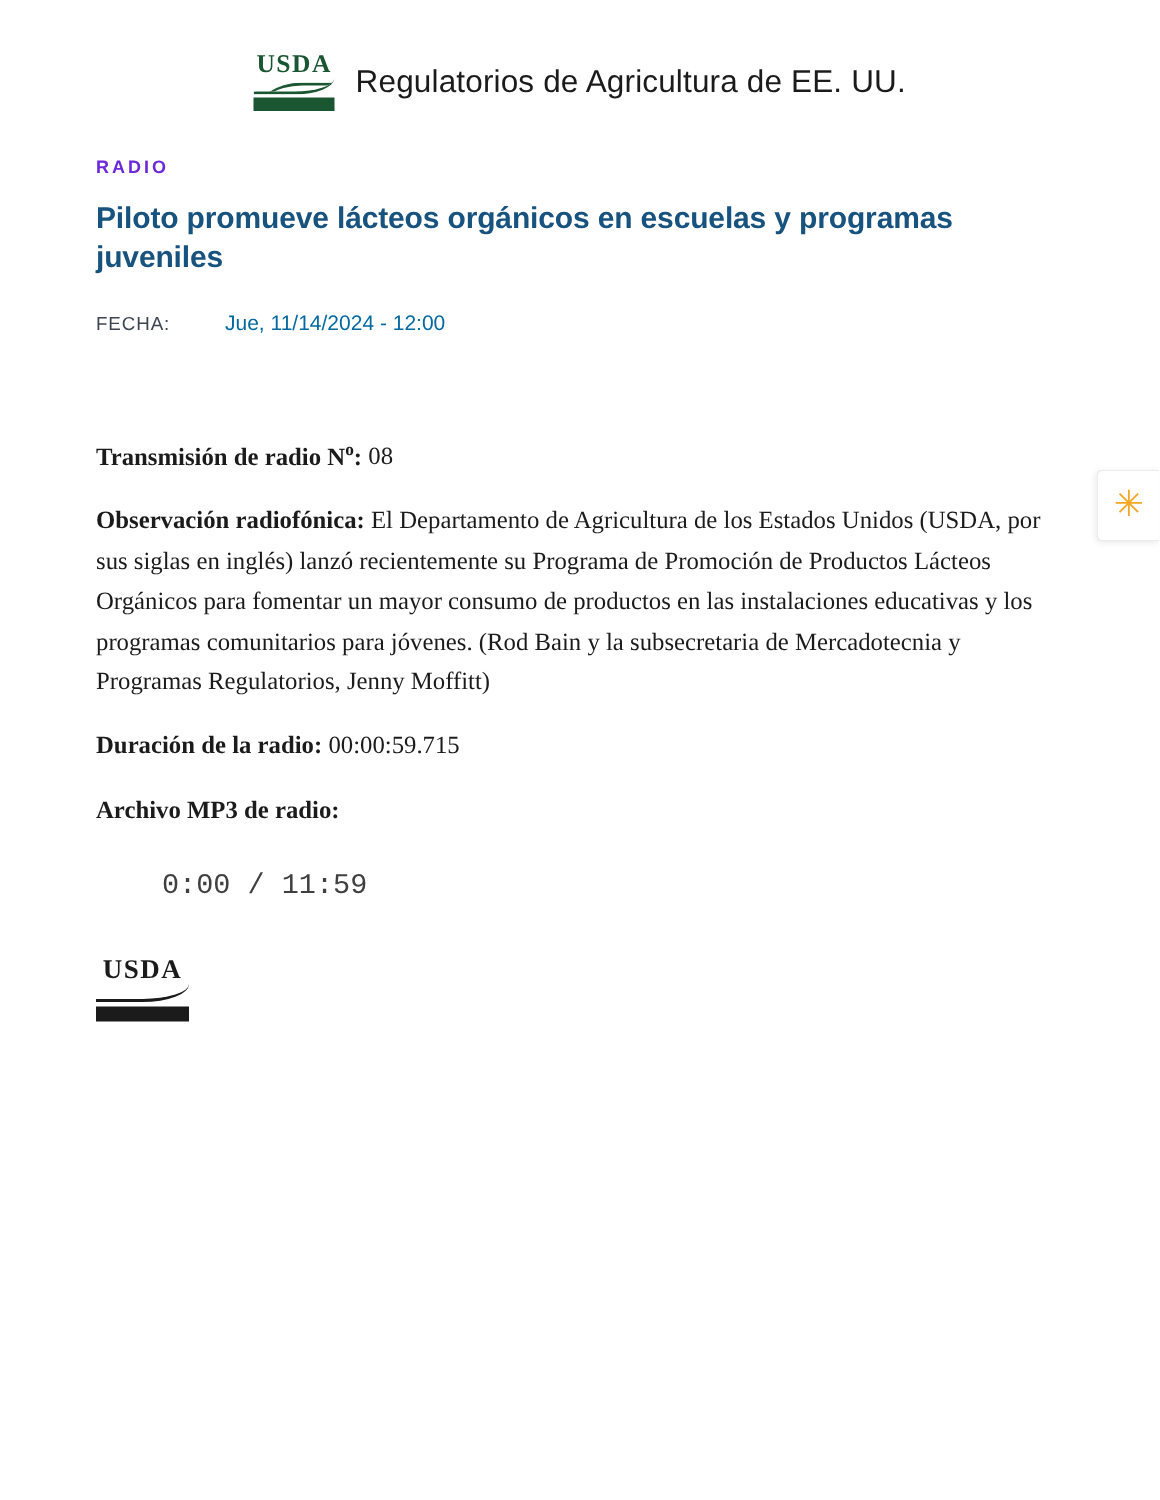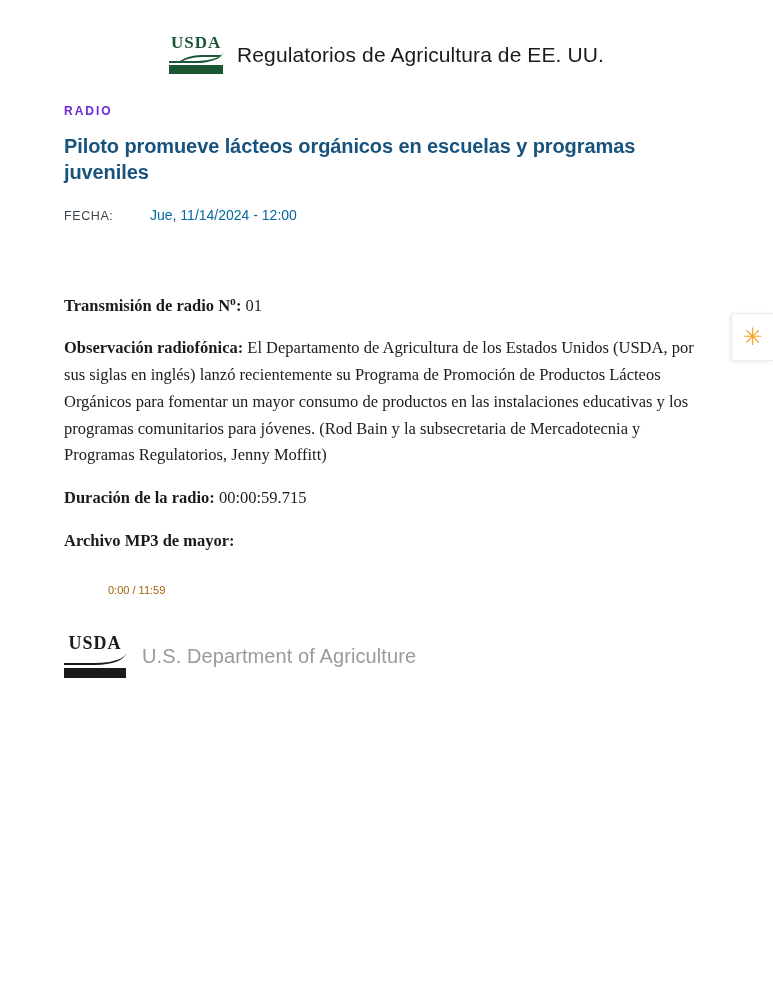--- a/index.html
+++ b/index.html
@@ -175,23 +175,23 @@
   .body p { margin: 0 0 16px 0; }
   .body b { font-weight: bold; }
   sup { font-size: 0.7em; vertical-align: super; }
 
   
   .audio-wrap {
     margin-top: 26px;
     padding-left: 44px;
   }
   .audio-time {
-    font-family: Liberation Sans, sans-serif;
-    font-size: 11px;
-    color: #a16207;
+    font-family: Liberation Mono, monospace;
+    font-size: 19px;
+    color: #404040;
   }
 
   
   .footer {
     margin-top: 36px;
     display: flex;
     align-items: center;
     gap: 16px;
   }
   .usda-logo-foot {
@@ -251,48 +251,47 @@
 
     <div class="meta">
       <div class="meta-row">
         <div class="meta-label">FECHA:</div>
         <div class="meta-value">Jue, 11/14/2024 - 12:00</div>
       </div>
     </div>
 
     <div class="body">
       <p>
-        <b><span>Transmisión de radio N</span><sup>o</sup><span>: </span></b><span>01</span>
+        <b><span>Transmisión de radio N</span><sup>o</sup><span>: </span></b><span>08</span>
       </p>
 
       <p>
         <b>Observación radiofónica:</b><span> El Departamento de Agricultura de los Estados Unidos (USDA, por sus siglas en inglés) lanzó recientemente su Programa de Promoción de Productos Lácteos Orgánicos para fomentar un mayor consumo de productos en las instalaciones educativas y los programas comunitarios para jóvenes. (Rod Bain y la subsecretaria de Mercadotecnia y Programas Regulatorios, Jenny Moffitt)</span>
       </p>
 
       <p>
         <b>Duración de la radio:</b><span> 00:00:59.715</span>
       </p>
 
 
       <p>
-        <b>Archivo MP3 de mayor:</b>
+        <b>Archivo MP3 de radio:</b>
       </p>
     </div>
 
     <div class="audio-wrap">
       <span class="audio-time">0:00</span><span class="audio-time"> / </span><span class="audio-time">11:59</span>
     </div>
 
     <div class="footer">
       <span class="usda-logo-foot">
         <span class="word">USDA</span>
         <span class="swoosh"></span>
         <span class="bar"></span>
       </span>
-      <span class="footer-title">U.S. Department of Agriculture</span>
     </div>
 
   </div>
 
   <div class="float-badge">
     <span class="asterisk">✳</span>
   </div>
 
 </div>
 

